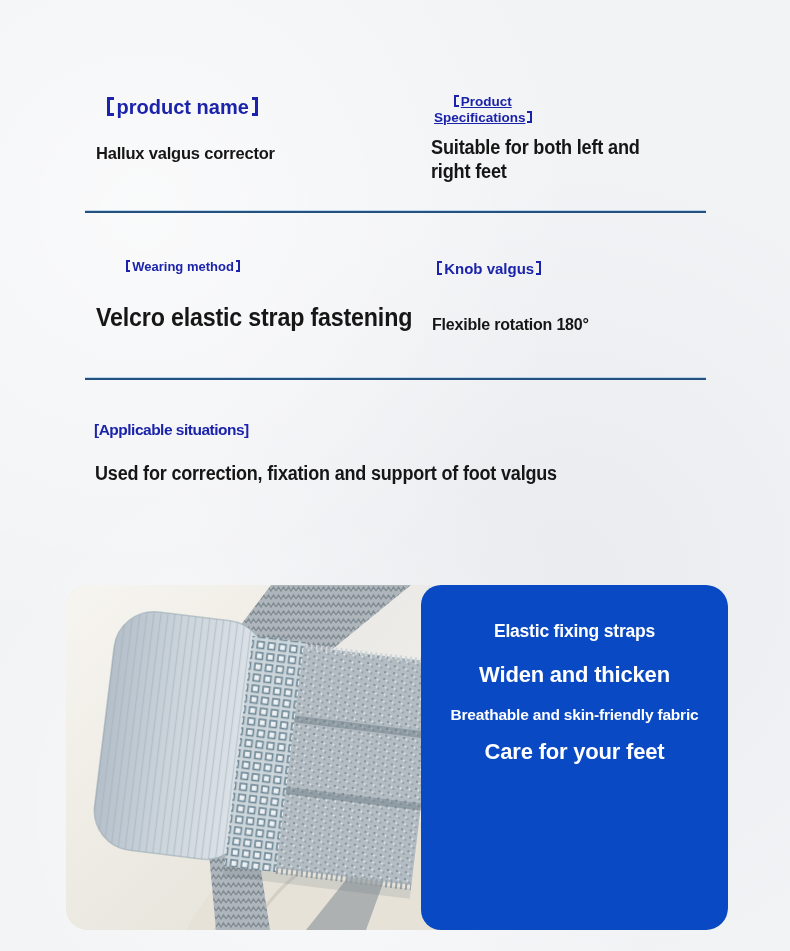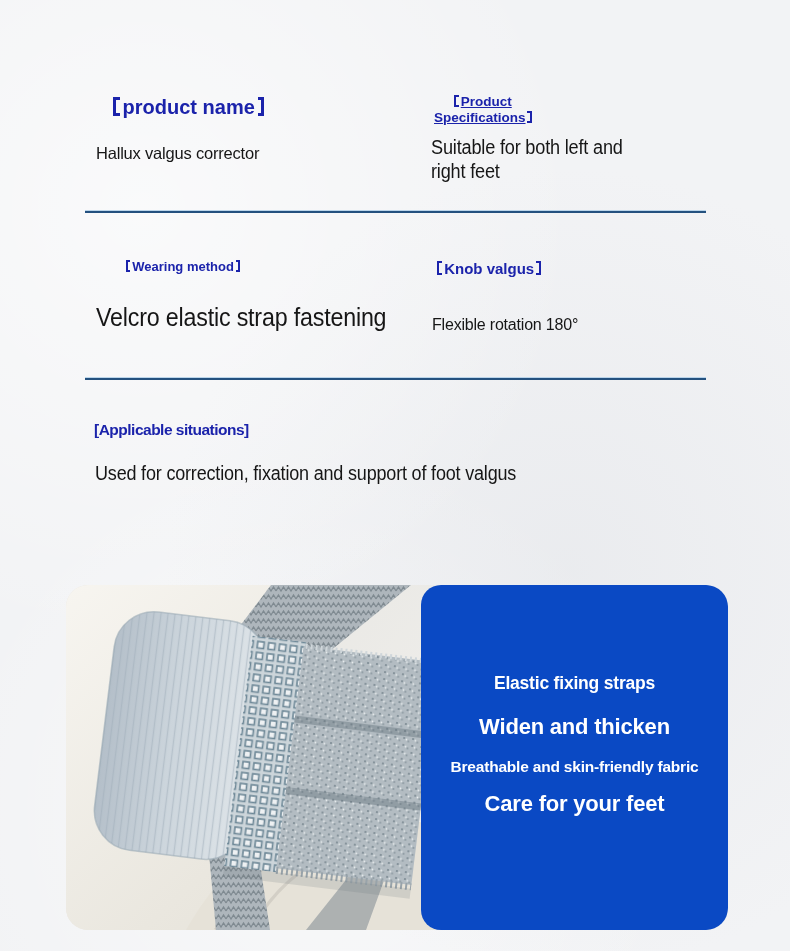--- a/index.html
+++ b/index.html
@@ -21,54 +21,54 @@
   .abs{position:absolute;}
 
   
   .h-blue{color:#1b23ab;font-weight:700;white-space:nowrap;}
   
   .bk{display:inline-block;box-sizing:border-box;width:.34em;height:.92em;vertical-align:-.08em;}
   .bk-open{border:.165em solid currentColor;border-right:none;margin-right:.14em;}
   .bk-close{border:.165em solid currentColor;border-left:none;margin-left:.14em;}
 
   
-  .v-black{color:#161616;font-weight:400;white-space:nowrap;letter-spacing:-.2px;}
+  .v-black{color:#161616;font-weight:700;white-space:nowrap;letter-spacing:-.2px;}
   .cond{display:inline-block;transform:scaleX(.93);transform-origin:left center;}
   .cond2{display:inline-block;transform:scaleX(.9);transform-origin:left center;}
 
   .divider{height:2px;background:#24517f;box-shadow:0 -1px 0 rgba(173,205,231,.8);}
 
   
   .spec-head{width:132px;text-align:center;white-space:normal;line-height:16px;font-size:13.5px;}
   .spec-value{width:225px;white-space:normal;line-height:23.5px;font-size:19.5px;}
 
   
   .hero{
     left:66px;top:585px;width:662px;height:345px;
     border-radius:22px;overflow:hidden;background:#e9e6df;
   }
   .hero-photo{position:absolute;left:0;top:0;width:380px;height:345px;}
   .hero-panel{
     position:absolute;left:355px;top:0;right:0;bottom:0;
     background:#0a49c4;border-radius:20px;
     display:flex;flex-direction:column;align-items:center;
-    padding-top:88px;box-sizing:border-box;
+    padding-top:36px;box-sizing:border-box;
     color:#ffffff;text-align:center;
   }
   .pl{font-weight:700;letter-spacing:-.2px;}
   .pl-md{font-size:17.5px;line-height:21px;margin-bottom:20px;}
   .pl-lg{font-size:22px;line-height:26px;margin-bottom:16px;}
   .pl-sm{font-size:15.5px;line-height:21px;width:270px;margin-bottom:14px;}
 </style>
 </head>
 <body>
 
 <div class="canvas">
 
-  <div class="abs h-blue" style="left:113px;top:96px;font-size:20px;">
+  <div class="abs h-blue" style="left:107px;top:96px;font-size:20px;">
     <span class="bk bk-open"></span><span>product name</span><span class="bk bk-close"></span>
   </div>
   <div class="abs v-black" style="left:96px;top:144px;font-size:16.5px;">Hallux valgus corrector</div>
 
   <div class="abs h-blue spec-head" style="left:417px;top:94px;text-decoration:underline;">
     <span class="bk bk-open"></span><span>Product Specifications</span><span class="bk bk-close"></span>
   </div>
   <div class="abs v-black spec-value" style="left:431px;top:136px;">
     <span class="cond">Suitable for both left and right feet</span>
   </div>

